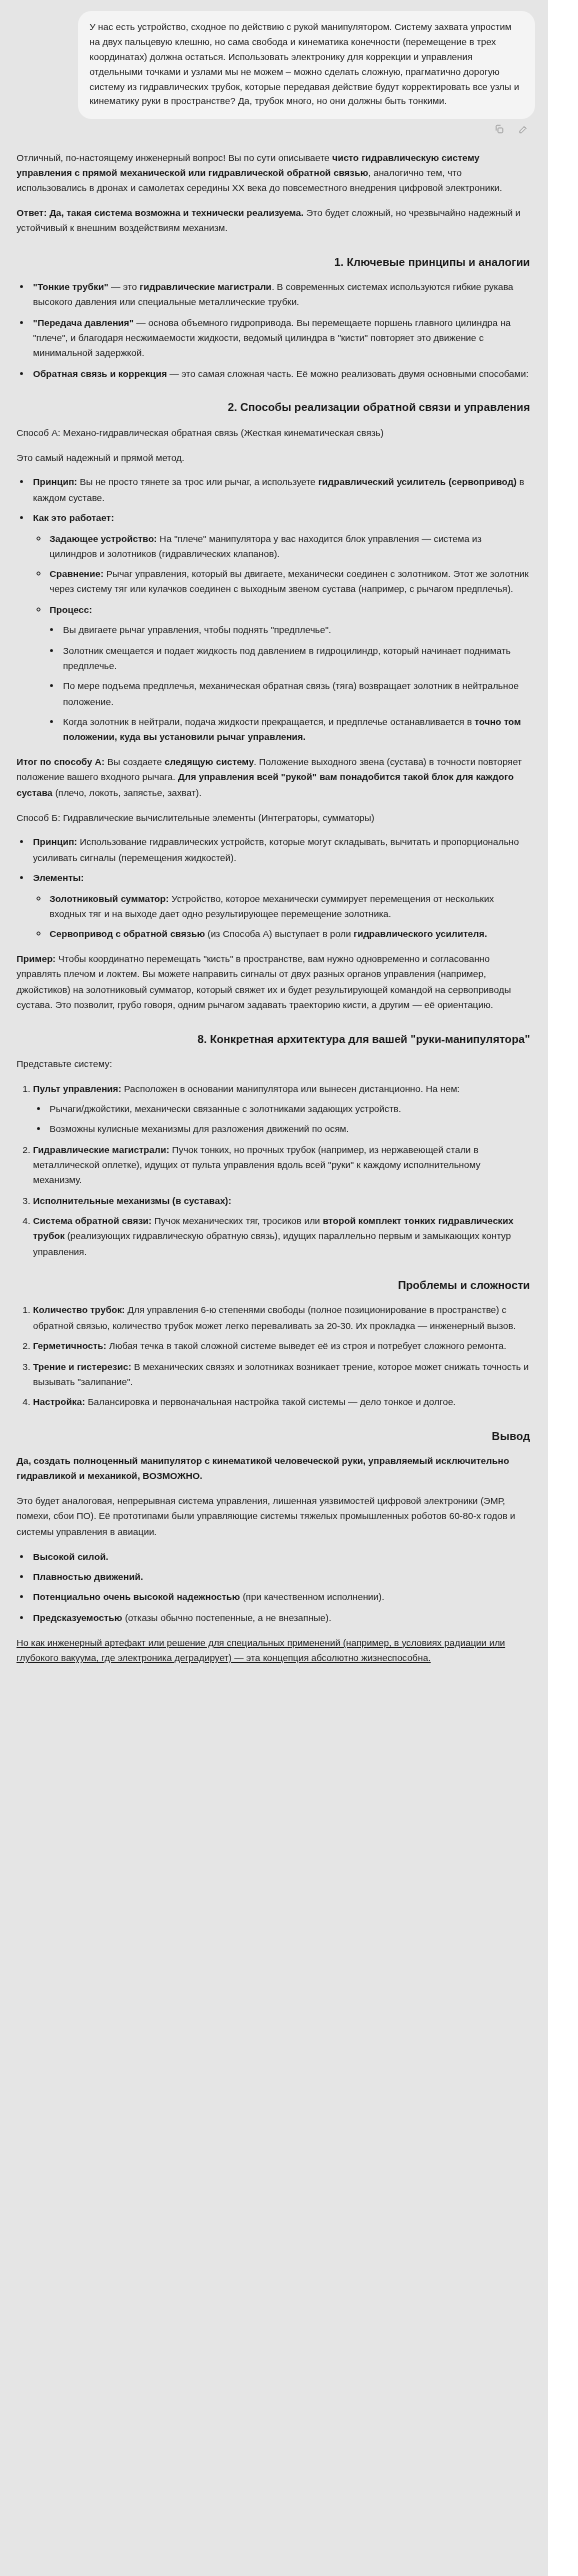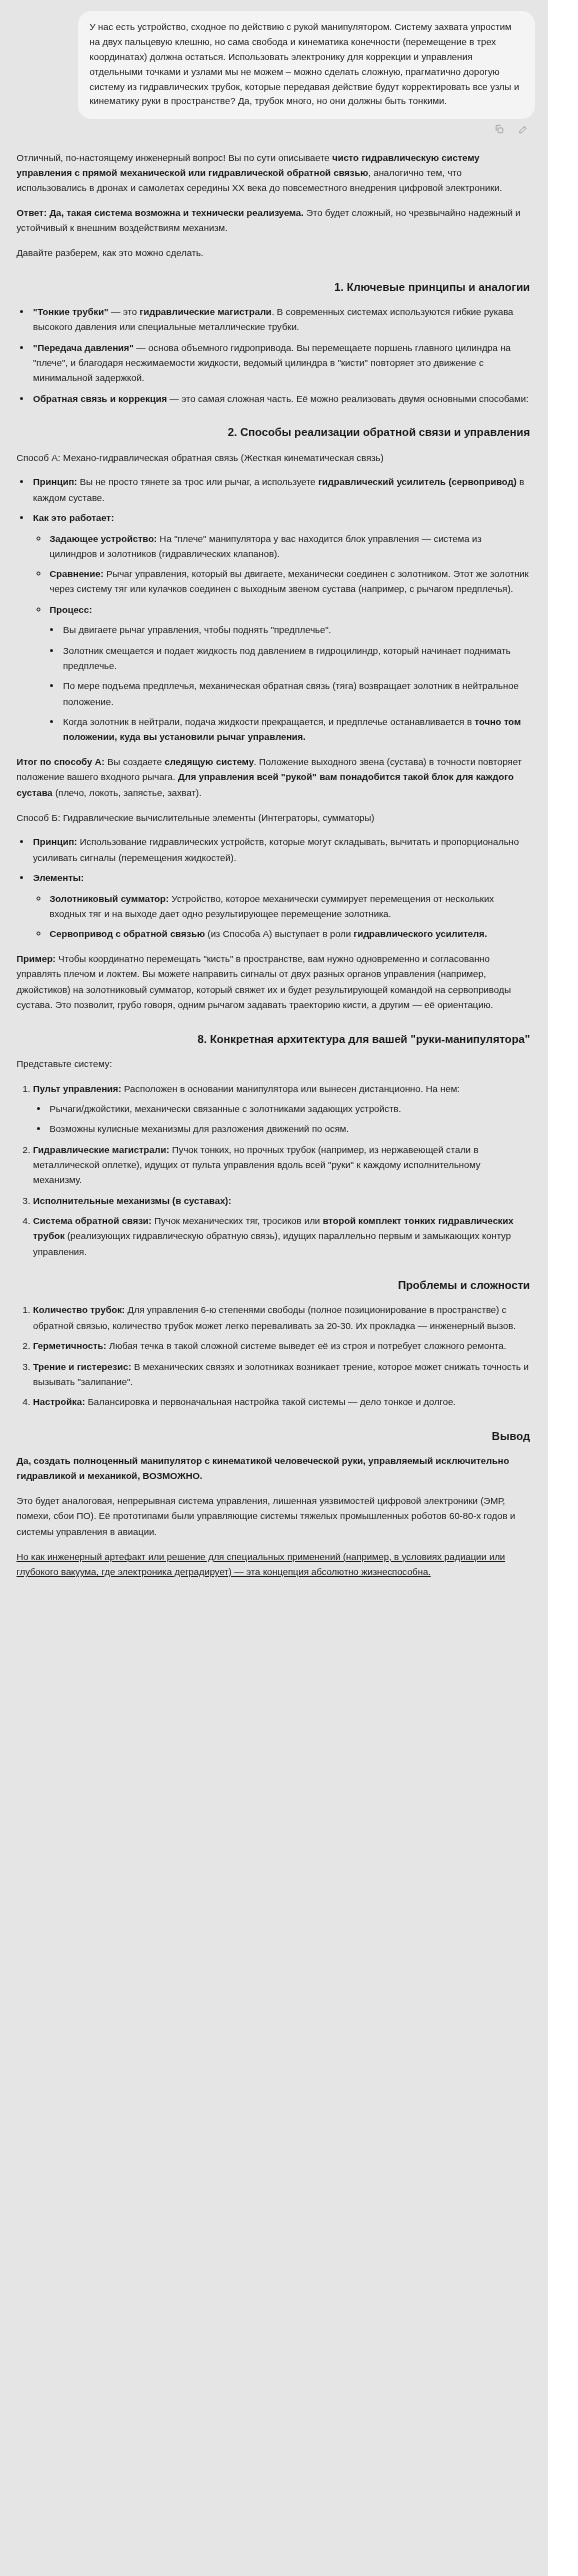--- a/index.html
+++ b/index.html
@@ -89,32 +89,32 @@
         <path d="M4 20h4l10-10-4-4L4 16v4z"></path>
         <path d="M14 6l4 4"></path>
       </svg>
     </span>
   </div>
 
   <div class="assistant">
 
     <p>Отличный, по-настоящему инженерный вопрос! Вы по сути описываете <b>чисто гидравлическую систему управления с прямой механической или гидравлической обратной связью</b>, аналогично тем, что использовались в дронах и самолетах середины XX века до повсеместного внедрения цифровой электроники.</p>
     <p><b>Ответ: Да, такая система возможна и технически реализуема.</b> Это будет сложный, но чрезвычайно надежный и устойчивый к внешним воздействиям механизм.</p>
-    <p>Давайте разберем, как это можно сделать.</p>
 
     <h2>1. Ключевые принципы и аналогии</h2>
     <ul>
         <li><b>"Тонкие трубки"</b> — это <b>гидравлические магистрали</b>. В современных системах используются гибкие рукава высокого давления или специальные металлические трубки.</li>
         <li><b>"Передача давления"</b> — основа объемного гидропривода. Вы перемещаете поршень главного цилиндра на "плече", и благодаря несжимаемости жидкости, ведомый цилиндра в "кисти" повторяет это движение с минимальной задержкой.</li>
         <li><b>Обратная связь и коррекция</b> — это самая сложная часть. Её можно реализовать двумя основными способами:</li>
       </ul>
 
     <h2>2. Способы реализации обратной связи и управления</h2>
 
     <p>Способ А: Механо-гидравлическая обратная связь (Жесткая кинематическая связь)</p>
+    <p>Это самый надежный и прямой метод.</p>
     <ul>
       <li><b>Принцип:</b> Вы не просто тянете за трос или рычаг, а используете <b>гидравлический усилитель (сервопривод)</b> в каждом суставе.</li>
       <li>
         <span><b>Как это работает:</b></span>
         <ul>
             <li><b>Задающее устройство:</b> На "плече" манипулятора у вас находится блок управления — система из цилиндров и золотников (гидравлических клапанов).</li>
             <li><b>Сравнение:</b> Рычаг управления, который вы двигаете, механически соединен с золотником. Этот же золотник через систему тяг или кулачков соединен с выходным звеном сустава (например, с рычагом предплечья).</li>
             <li><b>Процесс:</b></li>
           </ul>
         <ul style="list-style-type:disc; margin-left:13.5px;">
@@ -156,17 +156,23 @@
     <ol>
         <li><b>Количество трубок:</b> Для управления 6-ю степенями свободы (полное позиционирование в пространстве) с обратной связью, количество трубок может легко переваливать за 20-30. Их прокладка — инженерный вызов.</li>
         <li><b>Герметичность:</b> Любая течка в такой сложной системе выведет её из строя и потребует сложного ремонта.</li>
         <li><b>Трение и гистерезис:</b> В механических связях и золотниках возникает трение, которое может снижать точность и вызывать "залипание".</li>
         <li><b>Настройка:</b> Балансировка и первоначальная настройка такой системы — дело тонкое и долгое.</li>
       </ol>
 
     <h2>Вывод</h2>
     <p><b>Да, создать полноценный манипулятор с кинематикой человеческой руки, управляемый исключительно гидравликой и механикой, ВОЗМОЖНО.</b></p>
     <p>Это будет аналоговая, непрерывная система управления, лишенная уязвимостей цифровой электроники (ЭМР, помехи, сбои ПО). Её прототипами были управляющие системы тяжелых промышленных роботов 60-80-х годов и системы управления в авиации.</p>
+    <ul>
+        <li><b>Высокой силой.</b></li>
+        <li><b>Плавностью движений.</b></li>
+        <li><b>Потенциально очень высокой надежностью</b> (при качественном исполнении).</li>
+        <li><b>Предсказуемостью</b> (отказы обычно постепенные, а не внезапные).</li>
+      </ul>
     <p class="tail">Но как инженерный артефакт или решение для специальных применений (например, в условиях радиации или глубокого вакуума, где электроника деградирует) — эта концепция абсолютно жизнеспособна.</p>
 
   </div>
 </div>
 
 
 </body></html>

